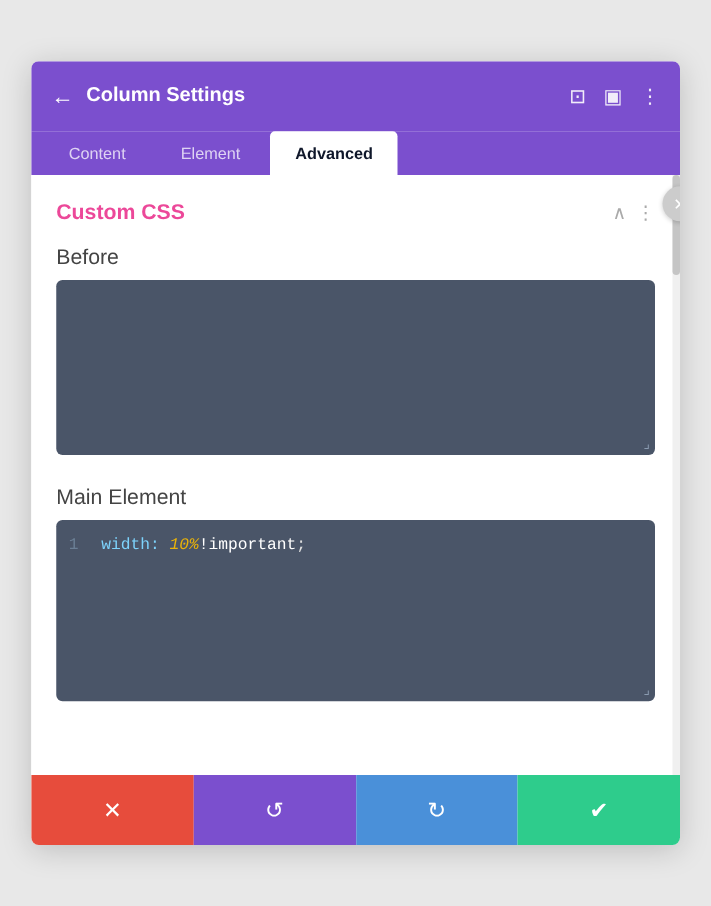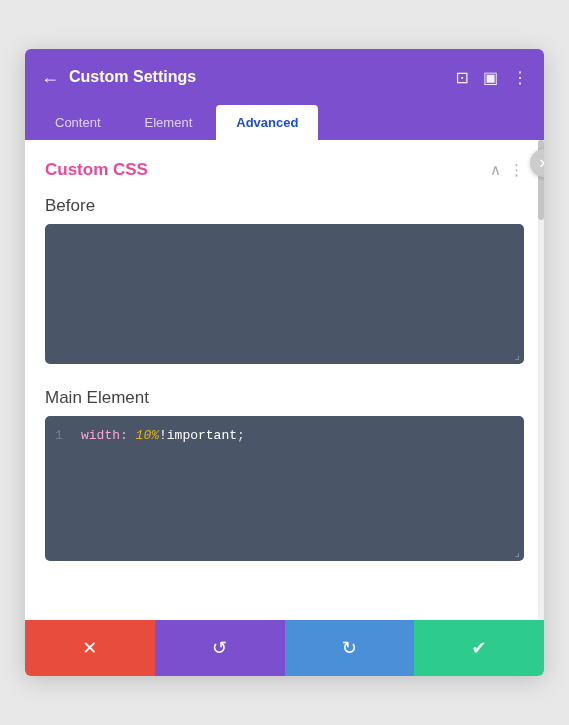--- a/index.html
+++ b/index.html
@@ -66,21 +66,21 @@
       padding: 10px 20px;
       color: rgba(255,255,255,0.75);
       font-size: 13px;
       font-weight: 500;
       cursor: pointer;
       border-radius: 4px 4px 0 0;
       transition: background 0.15s;
     }
     .tab.active {
       background: #fff;
-      color: #1d4ed8;
+      color: #0f172a;
       font-weight: 600;
     }
 
     
     .close-circle {
       position: absolute;
       top: 100px;
       right: -14px;
       width: 28px;
       height: 28px;
@@ -201,21 +201,21 @@
       color: #6b7f95;
       font-family: 'Courier New', monospace;
       font-size: 13px;
       min-width: 16px;
       user-select: none;
     }
     .code-text {
       font-family: 'Courier New', monospace;
       font-size: 13px;
     }
-    .css-property { color: #f9a8d4; }
+    .css-property { color: #7dd3fc; }
     .css-value-num { color: #eab308; font-style: italic; }
     .css-value-kw { color: #ffffff; }
     .css-punct { color: #e0e0e0; }
 
     
     .panel-footer {
       display: flex;
       height: 56px;
     }
     .footer-btn {
@@ -234,21 +234,21 @@
     .footer-btn.redo   { background: #4a90d9; }
     .footer-btn.save   { background: #2ecc8c; }
   </style>
 </head>
 <body>
 
 <div class="panel-wrapper">
 
   <div class="panel-header">
     <span class="back-icon">←</span>
-    <span class="title">Custom Settings</span>
+    <span class="title">Column Settings</span>
     <div class="header-icons">
       <span class="header-icon">⊡</span>
       <span class="header-icon">▣</span>
       <span class="header-icon">⋮</span>
     </div>
   </div>
 
   <div class="tabs">
     <div class="tab">Content</div>
     <div class="tab">Element</div>

